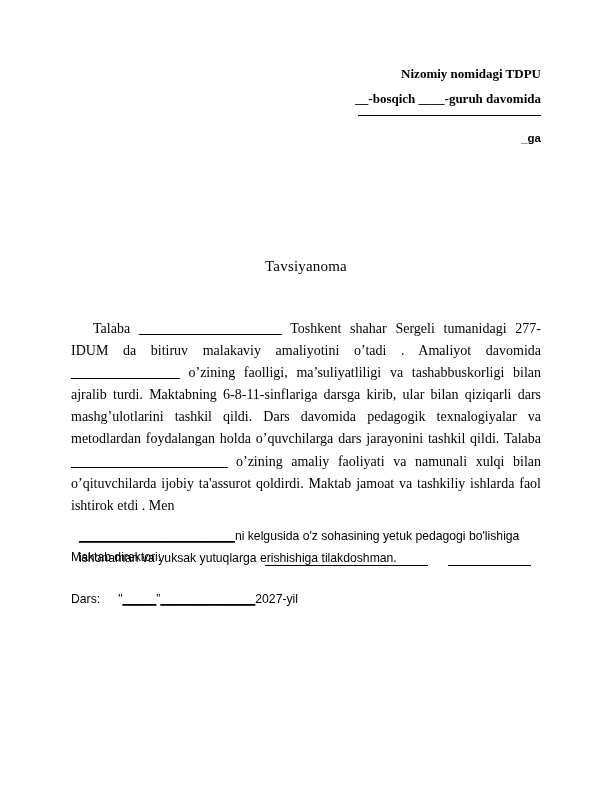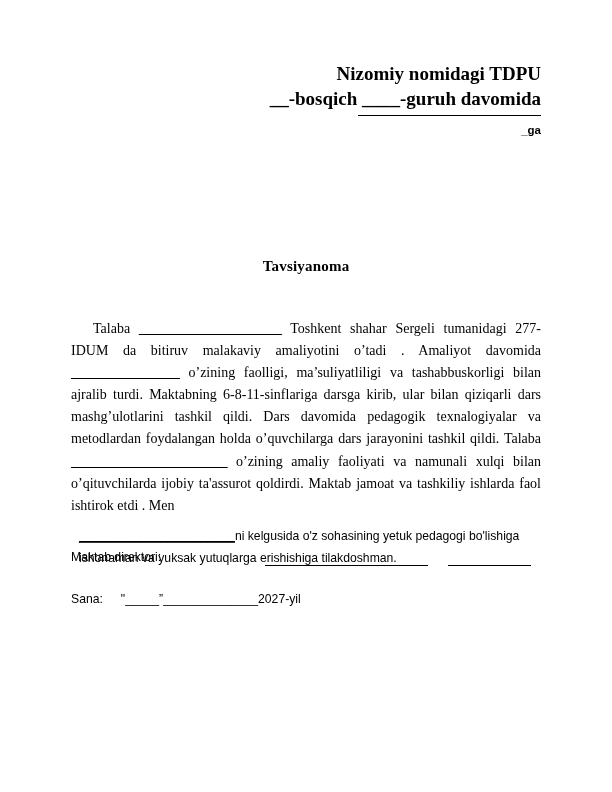--- a/index.html
+++ b/index.html
@@ -30,49 +30,49 @@
   .header-block {
     position: absolute;
     left: 71px;
     top: 62px;
     width: 470px;
     text-align: right;
   }
   .header-line {
     font-family: "Liberation Serif", serif;
     font-weight: bold;
-    font-size: 19px;
+    font-size: 13px;
     line-height: 24.5px;
     white-space: nowrap;
   }
   .header-rule {
     margin-top: 4px;
     margin-left: auto;
     width: 183px;
     border-bottom: 1.6px solid #000;
     height: 0;
   }
   .header-ga {
     font-family: "Liberation Sans", sans-serif;
     font-weight: bold;
     font-size: 11.5px;
     line-height: 20px;
-    margin-top: 4px;
+    margin-top: 12px;
     letter-spacing: 0px;
   }
 
   
   .doc-title {
     position: absolute;
     left: 0;
     top: 258px;
     width: 612px;
     text-align: center;
     font-family: "Liberation Serif", serif;
-    font-weight: bold;
+    font-weight: normal;
     font-size: 15px;
     letter-spacing: 0.2px;
   }
 
   
   .body-block {
     position: absolute;
     left: 71px;
     top: 318px;
     width: 470px;
@@ -144,20 +144,21 @@
   }
   .date-row {
     position: relative;
     margin-top: 20px;
     height: 20px;
     white-space: nowrap;
   }
   .date-row .lbl { margin-right: 18px; }
   .date-row .quote { letter-spacing: 0; }
   .date-row .fill {
+    text-decoration: underline;
     text-decoration-skip-ink: none;
   }
 </style>
 </head>
 <body>
 
 <div class="page">
 
   <div class="header-block">
     <div class="header-line">Nizomiy nomidagi TDPU</div>
@@ -174,16 +175,16 @@
     <p class="para-tail"><span class="fill">_______________________</span><span>ni kelgusida o'z sohasining yetuk pedagogi bo'lishiga ishonaman va yuksak yutuqlarga erishishiga tilakdoshman.</span></p>
   </div>
 
   <div class="sig-block">
     <div class="sig-row">
       <span class="sig-label">Maktab direktori:</span>
       <span class="sig-rule-a"></span>
       <span class="sig-rule-b"></span>
     </div>
 
-    <div class="date-row"><span class="lbl">Sana:</span><span class="quote">"</span><span class="fill">_____</span><span class="quote">”</span><span class="fill">______________</span><span>2027-yil</span></div>
+    <div class="date-row"><span class="lbl">Dars:</span><span class="quote">"</span><span class="fill">_____</span><span class="quote">”</span><span class="fill">______________</span><span>2027-yil</span></div>
   </div>
 
 </div>
 
 </body></html>

